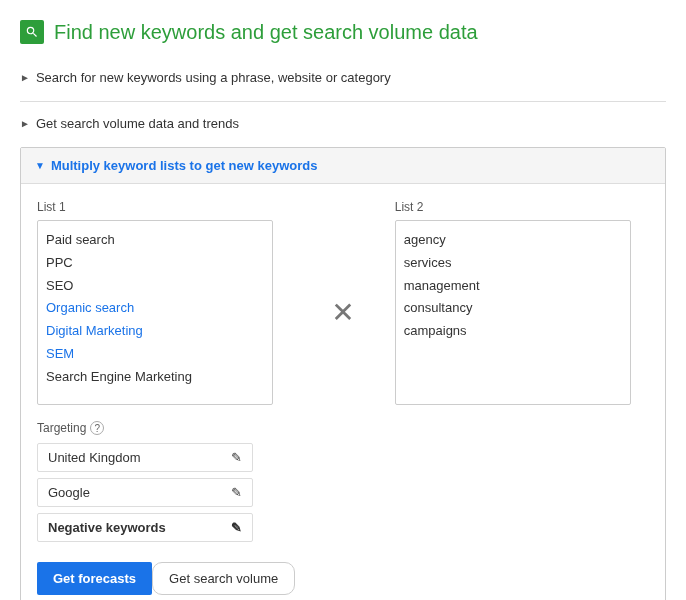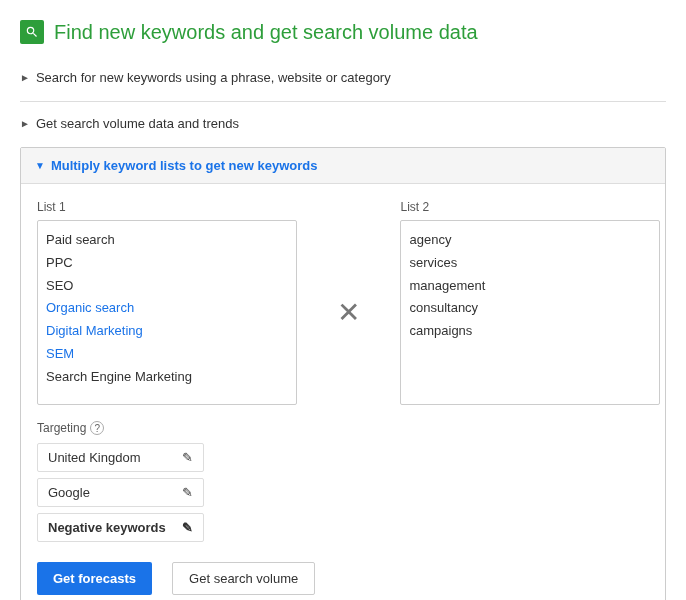--- a/index.html
+++ b/index.html
@@ -106,21 +106,21 @@
 
     .list-label {
       font-size: 12px;
       color: #555;
       margin-bottom: 6px;
     }
 
     .keyword-list {
       border: 1px solid #ccc;
       border-radius: 2px;
-      width: 260px;
+      width: 236px;
       height: 185px;
       padding: 8px;
       font-size: 13px;
       overflow-y: auto;
       background: #fff;
     }
 
     .keyword-item {
       padding: 1px 0;
       line-height: 1.6;
@@ -165,21 +165,21 @@
       font-size: 10px;
       color: #666;
       cursor: pointer;
     }
 
     .targeting-item {
       display: flex;
       align-items: center;
       border: 1px solid #ddd;
       border-radius: 2px;
-      width: 167px;
+      width: 216px;
       margin-bottom: 6px;
       padding: 6px 10px;
       background: #fff;
       cursor: pointer;
       justify-content: space-between;
     }
 
     .targeting-item span {
       font-size: 13px;
       color: #333;
@@ -209,23 +209,22 @@
       cursor: pointer;
       font-weight: bold;
     }
 
     .btn-white {
       background: #fff;
       color: #333;
       border: 1px solid #ccc;
       padding: 8px 16px;
       font-size: 13px;
-      border-radius: 2px;
-      cursor: pointer;
-      margin-left: 20px;
+      border-radius: 10px;
+      cursor: pointer;
     }
   </style>
 </head>
 <body>
 
 <div class="page-title">
   <div class="page-title-icon">
     <svg width="14" height="14" viewBox="0 0 24 24">
       <path d="M15.5 14h-.79l-.28-.27A6.471 6.471 0 0 0 16 9.5 6.5 6.5 0 1 0 9.5 16c1.61 0 3.09-.59 4.23-1.57l.27.28v.79l5 4.99L20.49 19l-4.99-5zm-6 0C7.01 14 5 11.99 5 9.5S7.01 5 9.5 5 14 7.01 14 9.5 11.99 14 9.5 14z"></path>
     </svg>

